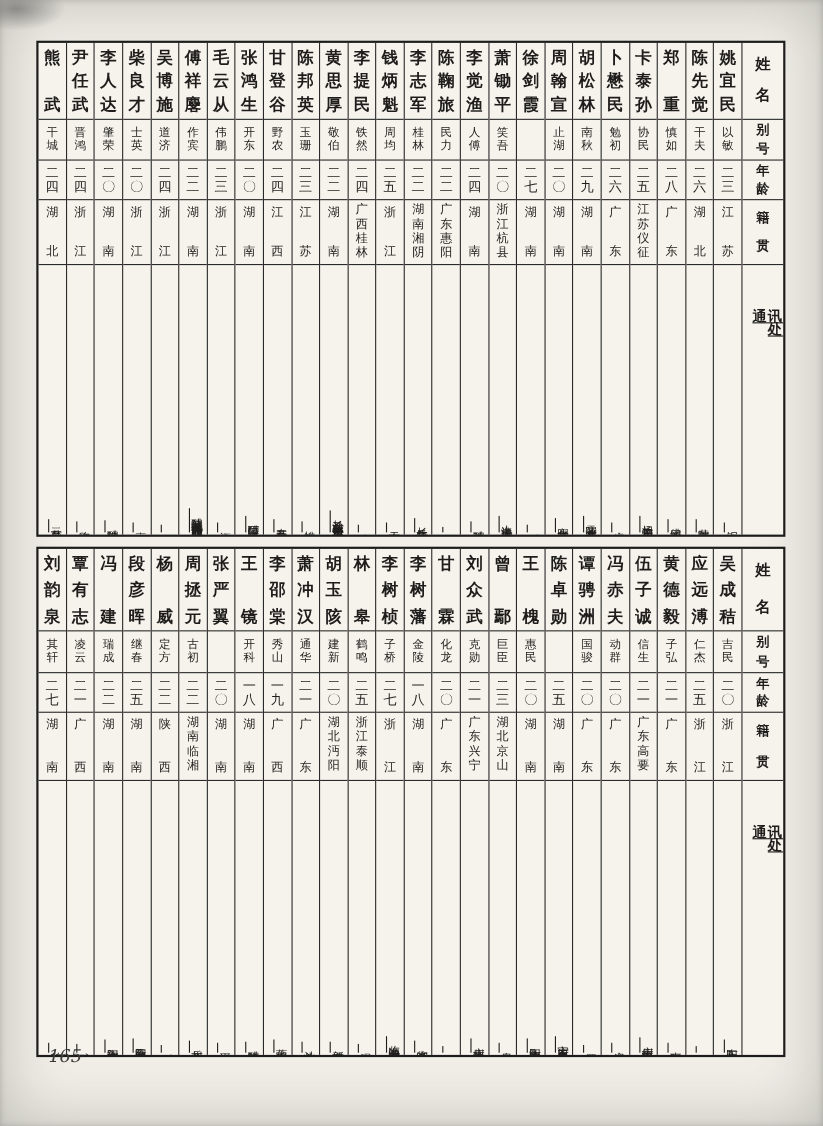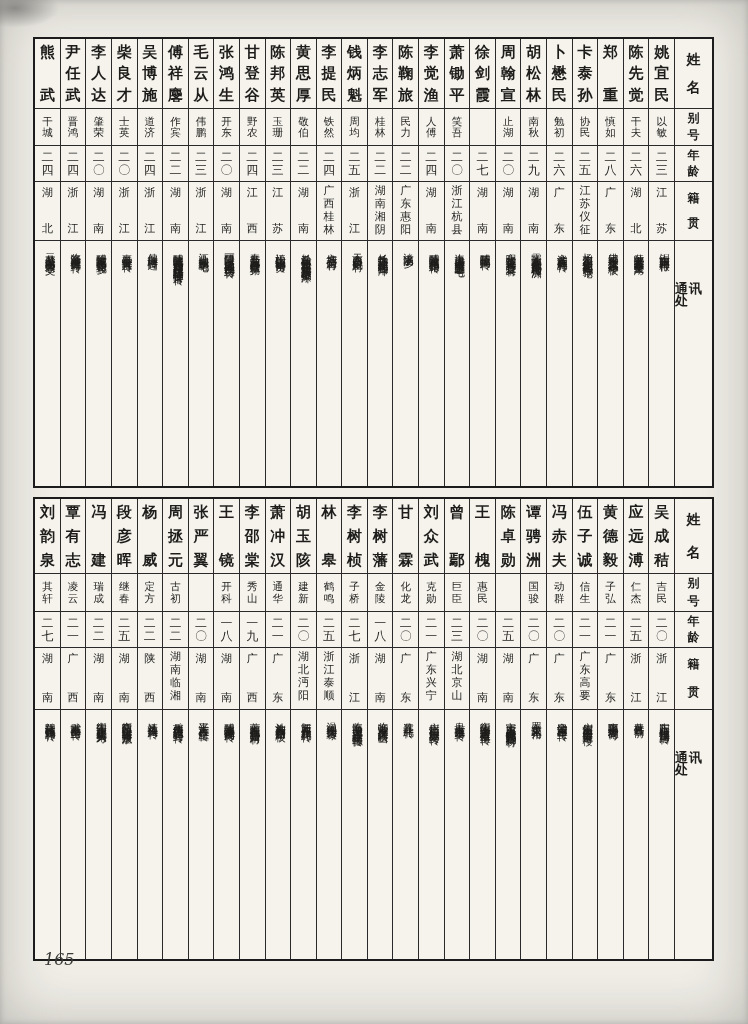--- a/index.html
+++ b/index.html
@@ -47,21 +47,22 @@
   .c-alias{font-size:10.5px;letter-spacing:0;}
   .c-age{font-size:12px;}
   .c-native{font-size:11px;justify-content:space-between !important;padding:5px 0;}
   .c-native.packed{justify-content:flex-start !important;padding-top:3px;gap:1px;}
   .c-addr{
     display:block;
     writing-mode:vertical-rl;text-orientation:upright;
     font-size:10.5px;line-height:12px;
     padding:4px 3px 2px 1px;
     letter-spacing:1px;
-    text-align:left;
+    text-align:right;
+    text-decoration:underline;
   }
   
   .hcol .cell{font-weight:bold;}
   .hcol .c-name{font-size:14px;padding:13px 0;}
   .hcol .c-alias{font-size:12px;justify-content:space-between !important;padding:3px 0;}
   .hcol .c-age{font-size:12px;justify-content:space-between !important;padding:3px 0;}
   .hcol .c-native{font-size:12px;padding:10px 0;}
   .hcol .c-addr{writing-mode:horizontal-tb;display:flex;flex-direction:column;
     justify-content:space-between;align-items:center;font-size:13px;padding:42px 0;}
   .page-number{

